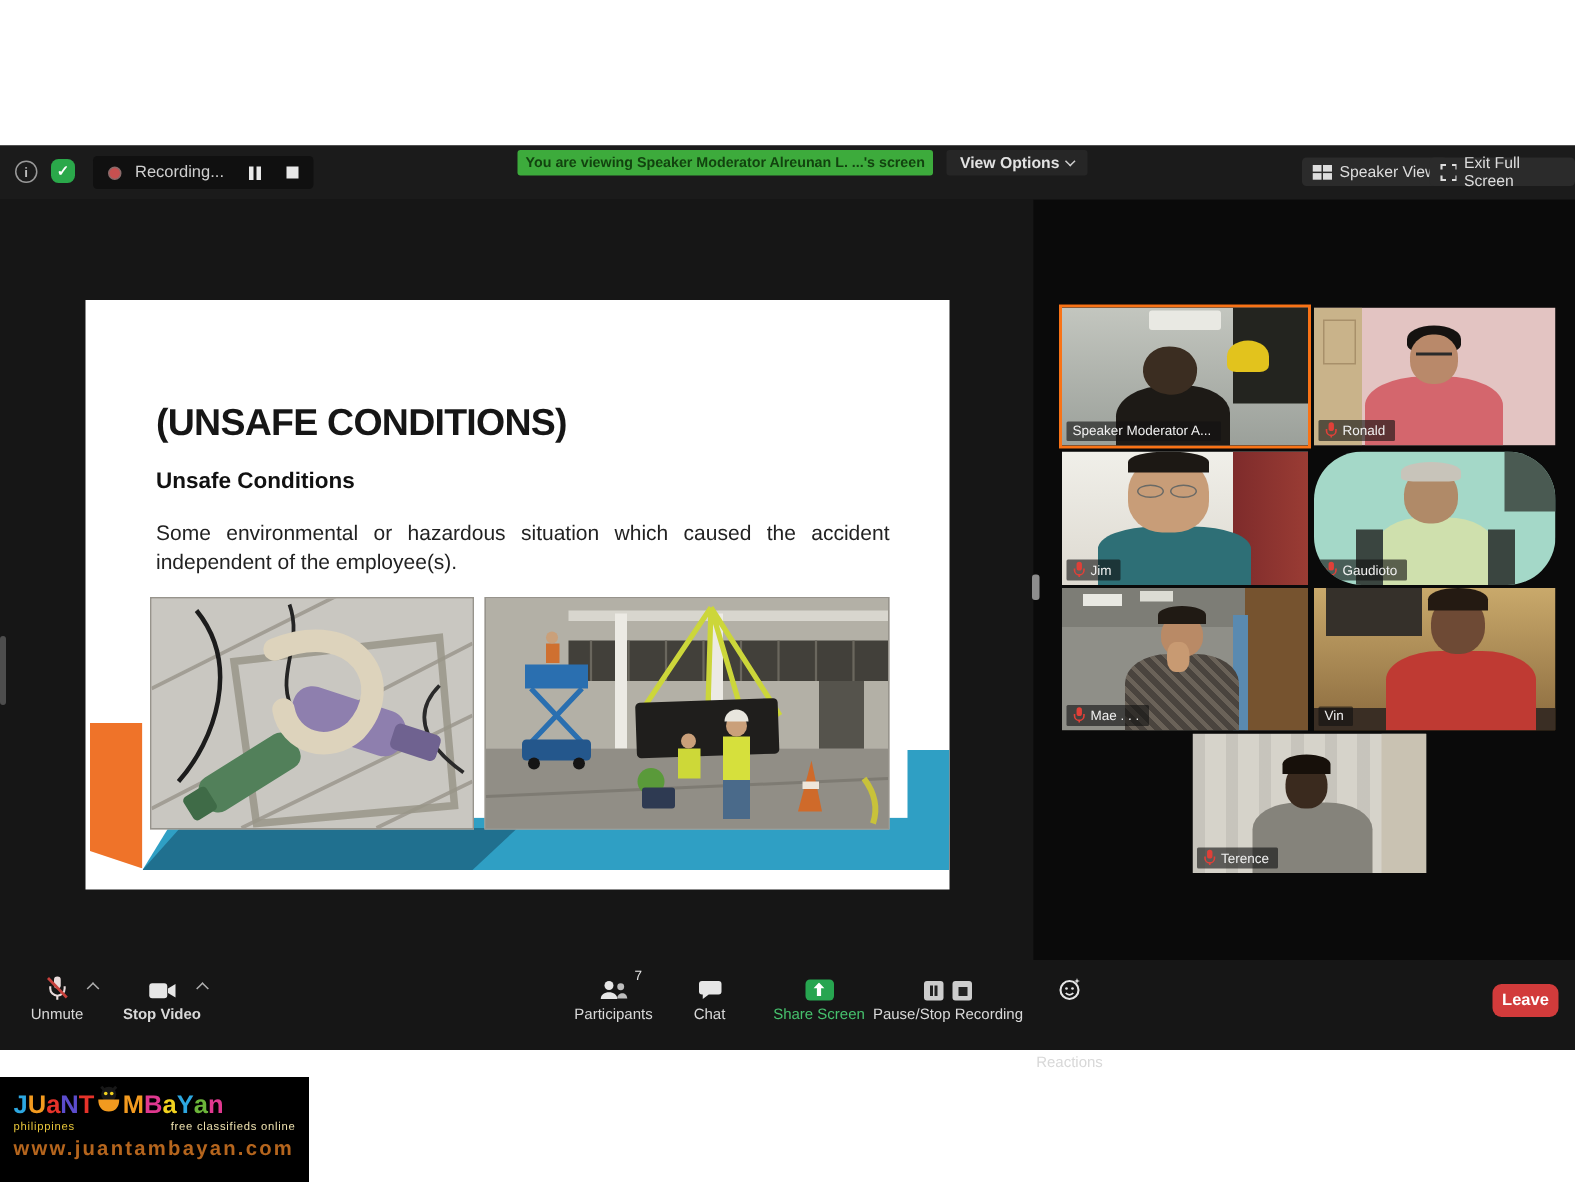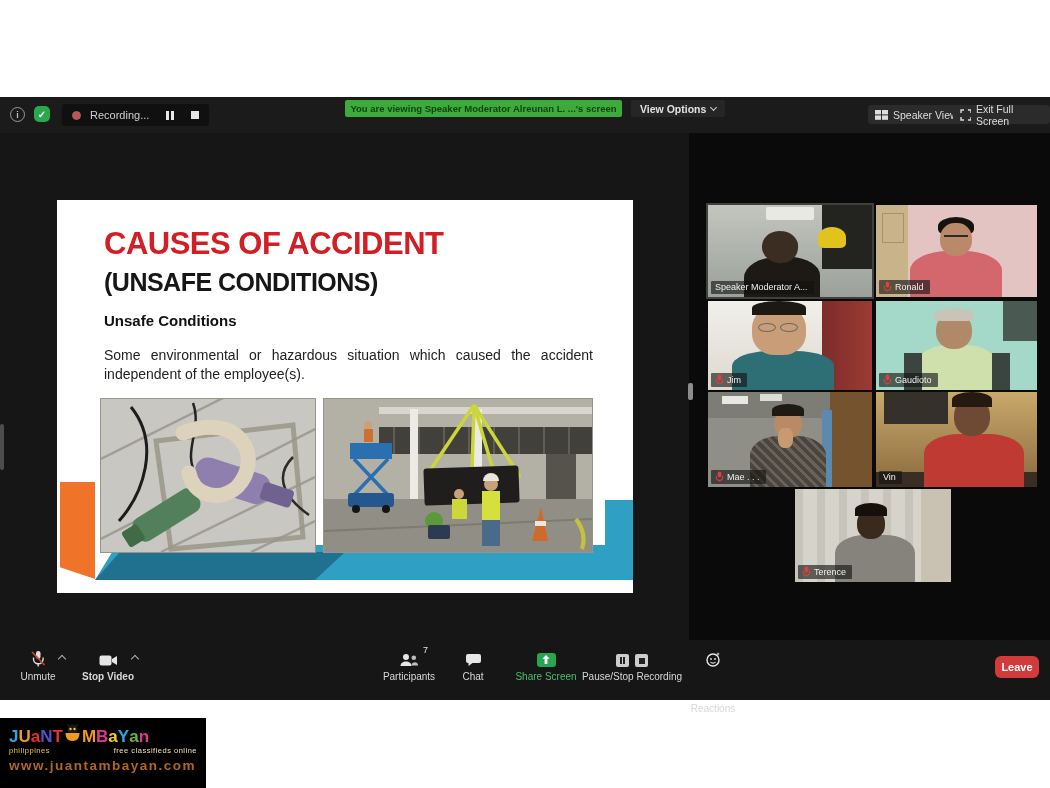--- a/index.html
+++ b/index.html
@@ -37,21 +37,21 @@
   .photo{position:absolute;top:198px;border:1px solid #97948c;background:#c9c7c1;}
   .deco-orange{position:absolute;left:3px;top:282px;width:35px;height:97px;background:#ef7329;clip-path:polygon(0 0,100% 0,100% 100%,0 88%);}
   .deco-band{position:absolute;left:38px;top:345px;width:538px;height:35px;background:#2f9fc4;clip-path:polygon(0 100%,4% 0,100% 0,100% 100%);}
   .deco-band-r{position:absolute;left:548px;top:300px;width:28px;height:50px;background:#2f9fc4;}
   .deco-dark{position:absolute;left:38px;top:352px;width:250px;height:28px;background:#20708f;clip-path:polygon(0 100%,10% 0,100% 0,88% 100%);}
   .scrollbar{position:absolute;left:688px;top:383px;width:5px;height:17px;background:#8d8d8d;border-radius:2px;}
   .scrollbar-l{position:absolute;left:0;top:424px;width:4px;height:46px;background:#4d4d4d;border-radius:2px;}
 
   
   .tile{position:absolute;background:#000;overflow:hidden;}
-  .tile.active{border:2px solid #404040;text-decoration:underline;}
+  .tile.active{border:2px solid #f97316;text-decoration:underline;}
   .scene{position:absolute;left:0;top:0;right:0;bottom:0;overflow:hidden;}
   .nlabel{position:absolute;left:3px;bottom:3px;display:flex;align-items:center;gap:3px;background:rgba(18,18,18,0.62);color:#f0f0f0;font-size:9px;padding:1px 6px 2px 4px;border-radius:1px;white-space:nowrap;}
   .mic{display:flex;align-items:center;}
 
   
   .toolbar{position:absolute;left:0;top:640px;width:1050px;height:60px;background:#161616;}
   .titem{position:absolute;top:650px;display:flex;flex-direction:column;align-items:center;gap:4px;color:#d8d8d8;font-size:10px;}
   .ticon{height:17px;display:flex;align-items:flex-end;justify-content:center;gap:6px;position:relative;}
   .cnt{position:absolute;right:-9px;top:-5px;font-size:9px;color:#e6e6e6;}
   .share-sq{width:19px;height:14px;background:#27a550;border-radius:3px;display:flex;align-items:center;justify-content:center;}
@@ -105,21 +105,20 @@
     <span>Speaker View</span>
   </div>
   <div class="tr-btn" style="left:953px;">
     <svg width="12" height="12">
         <path d="M1 4V1h3M8 1h3v3M11 8v3H8M4 11H1V8" stroke="#ddd" fill="none" stroke-width="1.4"></path>
       </svg>
     <span>Exit Full Screen</span>
   </div>
 
   <div class="slide">
-    <div class="s-title" style="color:#d21f26;">CAUSES OF ACCIDENT</div>
     <div class="s-sub">(UNSAFE CONDITIONS)</div>
     <div class="s-head">Unsafe Conditions</div>
     <div class="s-body">Some environmental or hazardous situation which caused the accident independent of the employee(s).</div>
 
     <div class="deco-orange"></div>
     <div class="deco-band-r"></div>
     <div class="deco-band"></div>
     <div class="deco-dark"></div>
 
     <div class="photo" style="left:43px;width:216px;height:155px;">
@@ -229,21 +228,21 @@
           <svg width="9" height="11" viewBox="0 0 10 12">
             <rect x="3" y="0.5" width="4" height="6.5" rx="2" fill="#e04038"></rect>
             <path d="M1.5 5.5v1.2a3.5 3.5 0 0 0 7 0V5.5" fill="none" stroke="#e04038" stroke-width="1.2"></path>
             <path d="M5 10.2v1.5" stroke="#e04038" stroke-width="1.2"></path>
           </svg>
         </span>
       <span>Jim</span>
     </div>
   </div>
 
-  <div class="tile" style="left:876px;top:301px;width:161px;height:89px;">
+  <div class="tile" style="left:876px;top:301px;width:161px;height:89px;border-radius:32px;">
     <div class="scene" style="background:#a4d8c8;">
       <div class="abs" style="right:0;top:0;width:34px;height:40px;background:#4a5a52;"></div>
       <div class="abs" style="left:42px;top:44px;width:78px;height:45px;background:#cfe0ad;border-radius:40% 40% 0 0;"></div>
       <div class="abs" style="left:28px;top:52px;width:18px;height:37px;background:#3a4540;"></div>
       <div class="abs" style="left:116px;top:52px;width:18px;height:37px;background:#3a4540;"></div>
       <div class="abs" style="left:60px;top:12px;width:36px;height:36px;background:#b08a68;border-radius:46%;"></div>
       <div class="abs" style="left:58px;top:7px;width:40px;height:13px;background:#c8c4ba;border-radius:50% 50% 20% 20%;"></div>
     </div>
     <div class="nlabel">
       <span class="mic">

